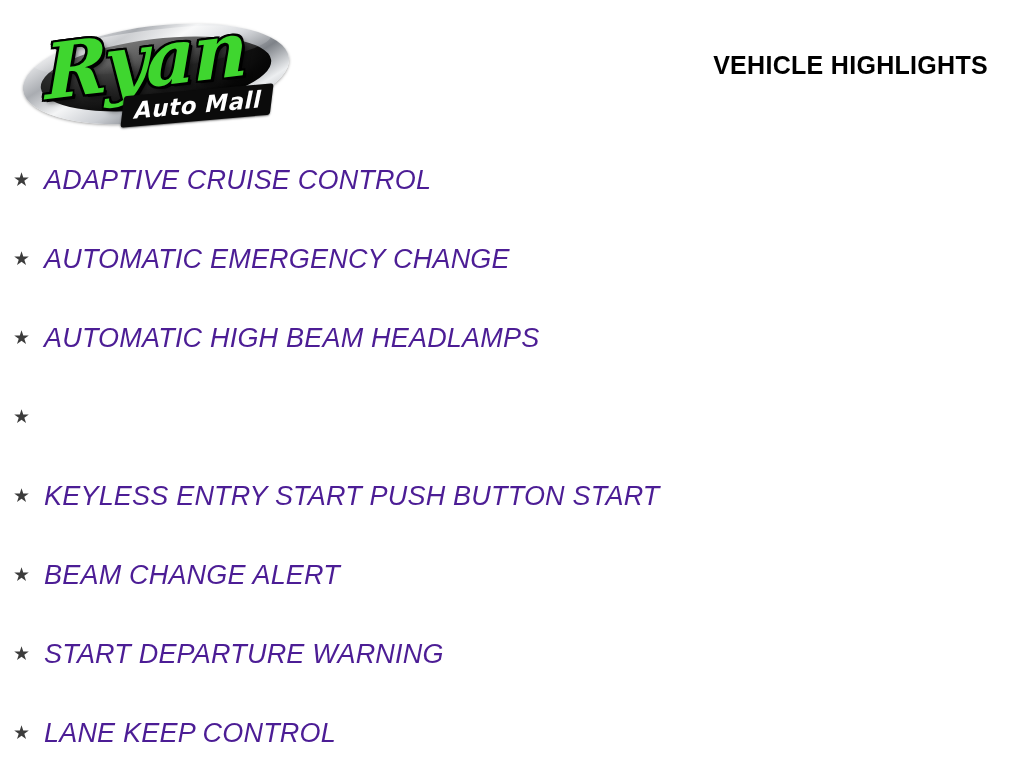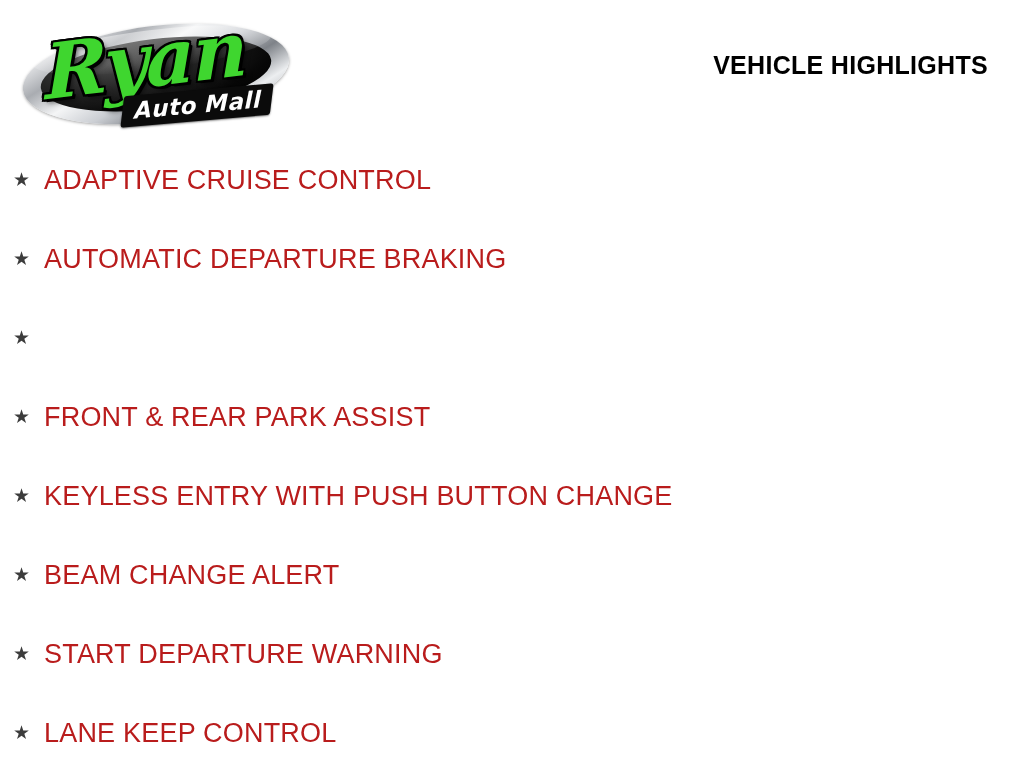--- a/index.html
+++ b/index.html
@@ -175,22 +175,23 @@
     line-height: 1;
     color: #3c3c3c;
   }
   .highlight-label {
     flex: 0 1 auto;
     font-family: "Liberation Sans", sans-serif;
     font-weight: normal;
     font-size: 27px;
     line-height: 32px;
     letter-spacing: .2px;
-    color: #b91c1c;
-    white-space: nowrap;
+    color: #4c1d95;
+    white-space: nowrap;
+    font-style: italic;
   }
 </style>
 </head>
 <body>
 
 <div id="page">
 
   <div id="header">
 
     <div id="logo">
@@ -207,32 +208,32 @@
 
   </div>
 
   <ul id="highlights-list">
       <li class="highlight-item">
         <span class="highlight-star">★</span>
         <span class="highlight-label">ADAPTIVE CRUISE CONTROL</span>
       </li>
       <li class="highlight-item">
         <span class="highlight-star">★</span>
-        <span class="highlight-label">AUTOMATIC DEPARTURE BRAKING</span>
-      </li>
-      <li class="highlight-item">
-        <span class="highlight-star">★</span>
-      </li>
-      <li class="highlight-item">
-        <span class="highlight-star">★</span>
-        <span class="highlight-label">FRONT &amp; REAR PARK ASSIST</span>
-      </li>
-      <li class="highlight-item">
-        <span class="highlight-star">★</span>
-        <span class="highlight-label">KEYLESS ENTRY WITH PUSH BUTTON CHANGE</span>
+        <span class="highlight-label">AUTOMATIC EMERGENCY CHANGE</span>
+      </li>
+      <li class="highlight-item">
+        <span class="highlight-star">★</span>
+        <span class="highlight-label">AUTOMATIC HIGH BEAM HEADLAMPS</span>
+      </li>
+      <li class="highlight-item">
+        <span class="highlight-star">★</span>
+      </li>
+      <li class="highlight-item">
+        <span class="highlight-star">★</span>
+        <span class="highlight-label">KEYLESS ENTRY START PUSH BUTTON START</span>
       </li>
       <li class="highlight-item">
         <span class="highlight-star">★</span>
         <span class="highlight-label">BEAM CHANGE ALERT</span>
       </li>
       <li class="highlight-item">
         <span class="highlight-star">★</span>
         <span class="highlight-label">START DEPARTURE WARNING</span>
       </li>
       <li class="highlight-item">

